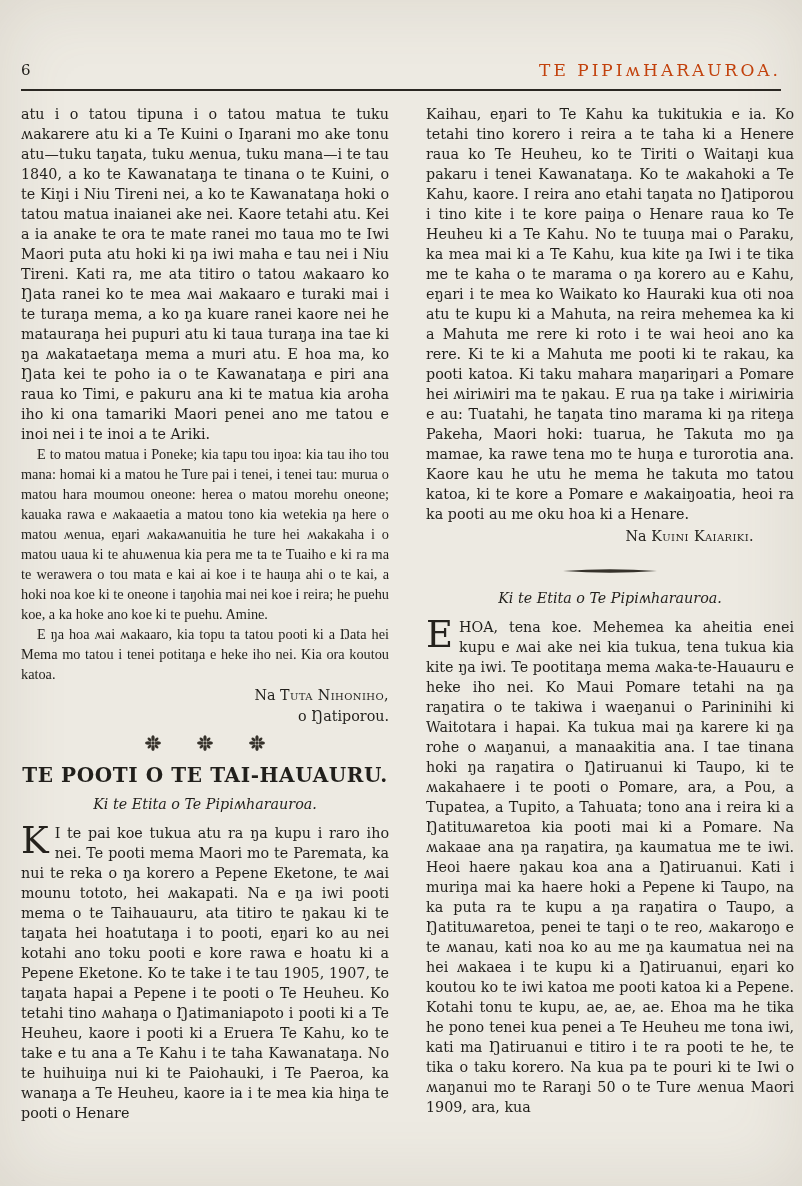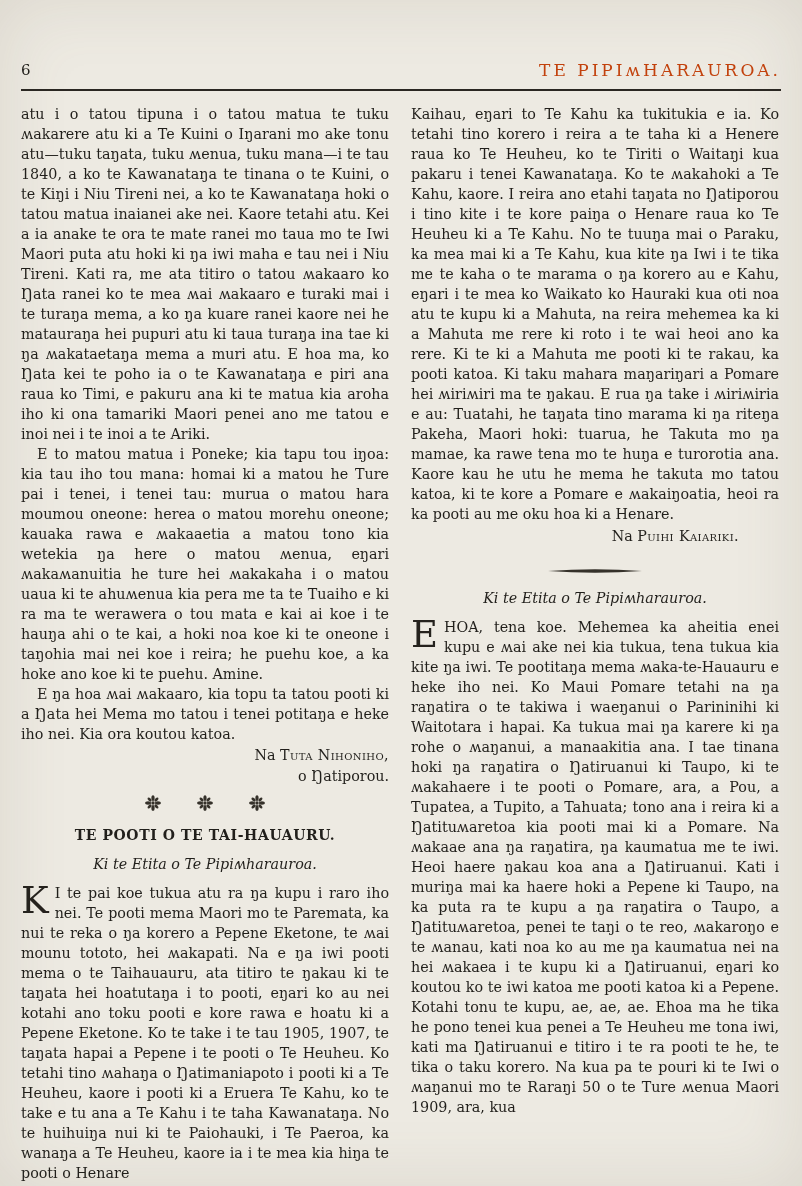--- a/index.html
+++ b/index.html
@@ -18,39 +18,39 @@
     padding: 13px 21px 8px 21px;
     overflow: hidden;
   }
   .header { position: relative; height: 26px; }
   .page-num { position: absolute; left: 0; top: 4px; font-size: 15px; }
   .masthead {
     text-align: right; font-size: 17px; letter-spacing: 3px;
     padding-top: 3px; color: #c2410c; margin-top: 44px;
   }
   .rule { border-bottom: 2px solid #2a2722; margin-top: 6px; }
-  .cols { display: flex; gap: 22px; margin-top: 13px; }
+  .cols { display: flex; gap: 37px; margin-top: 13px; }
   .col {
     width: 368px; flex: 0 0 368px;
     font-size: 14.3px; line-height: 20px;
     text-align: justify; text-justify: inter-word;
   }
   p { margin: 0; }
-  .indent { text-indent: 16px; }
+  .indent { text-indent: 16px; font-family: Liberation Serif, serif; }
   .sig { margin: 1px 0; }
   .sig-left1 { text-align: right; padding-left: 86px; }
   .sig-left2 { text-align: right; padding-left: 98px; }
   .sc { font-variant: small-caps; letter-spacing: 0.4px; }
   .ornaments {
     display: flex; justify-content: center; gap: 34px;
     margin: 8px 0 2px 0;
   }
   .heading {
     margin: 13px 0 0 0; text-align: center;
-    font-size: 14px; font-weight: bold; letter-spacing: 0.6px;
+    font-size: 20px; font-weight: bold; letter-spacing: 0.6px;
   }
   .subhead { text-align: center; font-style: italic; margin: 9px 0 9px 0; }
   .drop { text-indent: 0; }
   .dropcap {
     float: left; font-size: 37px; line-height: 31px;
     padding: 2px 6px 0 0; color: #25221d;
   }
   .sig-right { text-align: right; padding-right: 40px; margin-top: 2px; }
   .date-line { text-align: left; padding-left: 4px; margin-top: 1px; }
   .divider-wrap { display: flex; justify-content: center; margin: 21px 0 13px 0; }
@@ -120,21 +120,21 @@
 
       <h2 class="heading">TE POOTI O TE TAI-HAUAURU.</h2>
       <div class="subhead">Ki te Etita o Te Pipiʍharauroa.</div>
 
       <p class="drop"><span class="dropcap">K</span><span>I te pai koe tukua atu ra ŋa kupu i raro iho nei.  Te pooti mema Maori mo te Paremata, ka nui te reka o ŋa korero a Pepene Eketone, te ʍai mounu tototo, hei ʍakapati. Na e ŋa iwi pooti mema o te Taihauauru, ata titiro te ŋakau ki te taŋata hei hoatutaŋa i to pooti, eŋari ko au nei kotahi ano toku pooti e kore rawa e hoatu ki a Pepene Eketone.  Ko te take i te tau 1905, 1907, te taŋata hapai a Pepene i te pooti o Te Heuheu.  Ko tetahi tino ʍahaŋa o Ŋatimaniapoto i pooti ki a Te Heuheu, kaore i pooti ki a Eruera Te Kahu, ko te take e tu ana a Te Kahu i te taha Kawanataŋa.  No te huihuiŋa nui ki te Paiohauki, i Te Paeroa, ka wanaŋa a Te Heuheu, kaore ia i te mea kia hiŋa te pooti o Henare</span></p>
     </div>
 
     <div class="col">
       <p>Kaihau, eŋari to Te Kahu ka tukitukia e ia. Ko tetahi tino korero i reira a te taha ki a Henere raua ko Te Heuheu, ko te Tiriti o Waitaŋi kua pakaru i tenei Kawanataŋa.  Ko te ʍakahoki a Te Kahu, kaore.  I reira ano etahi taŋata no Ŋatiporou i tino kite i te kore paiŋa o Henare raua ko Te Heuheu ki a Te Kahu.  No te tuuŋa mai o Paraku, ka mea mai ki a Te Kahu, kua kite ŋa Iwi i te tika me te kaha o te marama o ŋa korero au e Kahu, eŋari i te mea ko Waikato ko Hauraki kua oti noa atu te kupu ki a Mahuta, na reira mehemea ka ki a Mahuta me rere ki roto i te wai heoi ano ka rere.  Ki te ki a Mahuta me pooti ki te rakau, ka pooti katoa.  Ki taku mahara maŋariŋari a Pomare hei ʍiriʍiri ma te ŋakau.  E rua ŋa take i ʍiriʍiria e au: Tuatahi, he taŋata tino marama ki ŋa riteŋa Pakeha, Maori hoki: tuarua, he Takuta mo ŋa mamae, ka rawe tena mo te huŋa e turorotia ana.  Kaore kau he utu he mema he takuta mo tatou katoa, ki te kore a Pomare e ʍakaiŋoatia, heoi ra ka pooti au me oku hoa ki a Henare.</p>
 
-      <div class="sig sig-right"><span>Na </span><span class="sc">Puihi Kaiariki.</span></div>
+      <div class="sig sig-right"><span>Na </span><span class="sc">Kuini Kaiariki.</span></div>
 
       <div class="divider-wrap">
         <svg width="96" height="8" viewBox="0 0 96 8">
           <path d="M1 4 Q48 0.4 95 4 Q48 7.6 1 4 Z" fill="#35312a"></path>
         </svg>
       </div>
 
       <div class="subhead">Ki te Etita o Te Pipiʍharauroa.</div>
 
       <p class="drop"><span class="dropcap">E</span><span>HOA, tena koe.  Mehemea ka aheitia enei kupu e ʍai ake nei kia tukua, tena tukua kia kite ŋa iwi.  Te pootitaŋa mema ʍaka-te-Hauauru e heke iho nei.  Ko Maui Pomare tetahi na ŋa raŋatira o te takiwa i waeŋanui o Parininihi ki Waitotara i hapai. Ka tukua mai ŋa karere ki ŋa rohe o ʍaŋanui, a manaakitia ana.  I tae tinana hoki ŋa raŋatira o Ŋatiruanui ki Taupo, ki te ʍakahaere i te pooti o Pomare, ara, a Pou, a Tupatea, a Tupito, a Tahuata; tono ana i reira ki a Ŋatituʍaretoa kia pooti mai ki a Pomare. Na ʍakaae ana ŋa raŋatira, ŋa kaumatua me te iwi.  Heoi haere ŋakau koa ana a Ŋatiruanui.  Kati i muriŋa mai ka haere hoki a Pepene ki Taupo, na ka puta ra te kupu a ŋa raŋatira o Taupo, a Ŋatituʍaretoa, penei te taŋi o te reo, ʍakaroŋo e te ʍanau, kati noa ko au me ŋa kaumatua nei na hei ʍakaea i te kupu ki a Ŋatiruanui, eŋari ko koutou ko te iwi katoa me pooti katoa ki a Pepene.  Kotahi tonu te kupu, ae, ae, ae.  Ehoa ma he tika he pono tenei kua penei a Te Heuheu me tona iwi, kati ma Ŋatiruanui e titiro i te ra pooti te he, te tika o taku korero.  Na kua pa te pouri ki te Iwi o ʍaŋanui mo te Raraŋi 50 o te Ture ʍenua Maori 1909, ara, kua</span></p>

